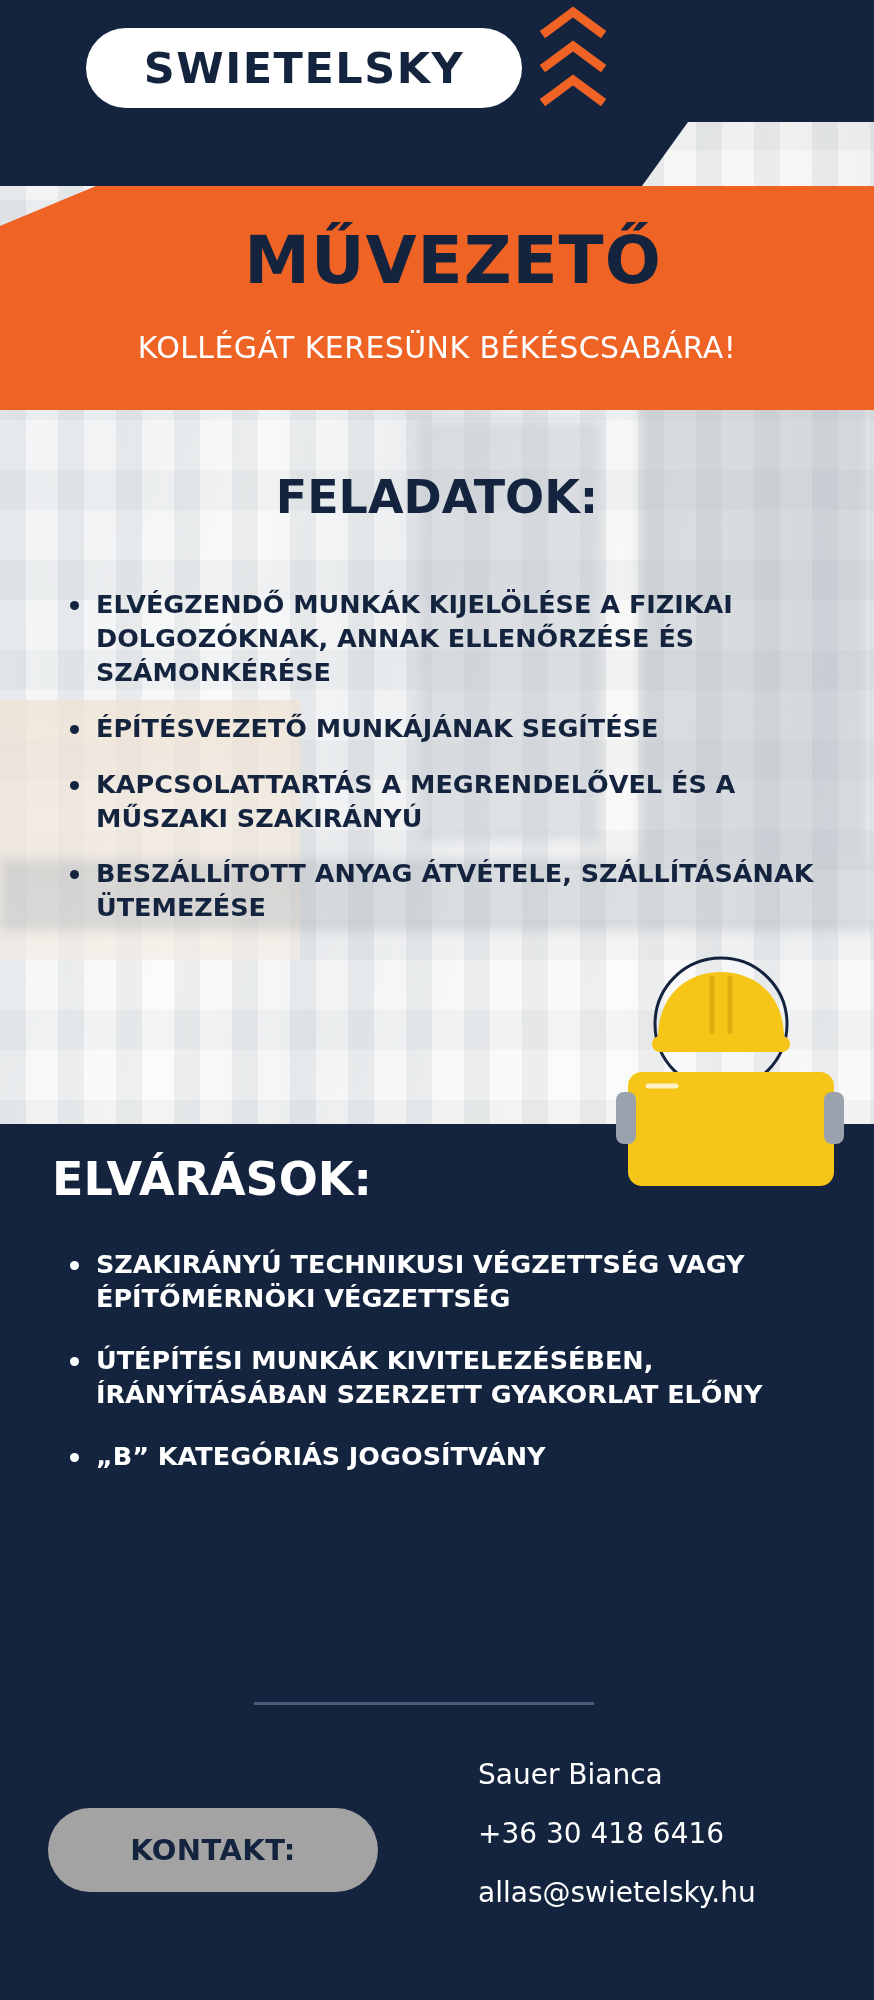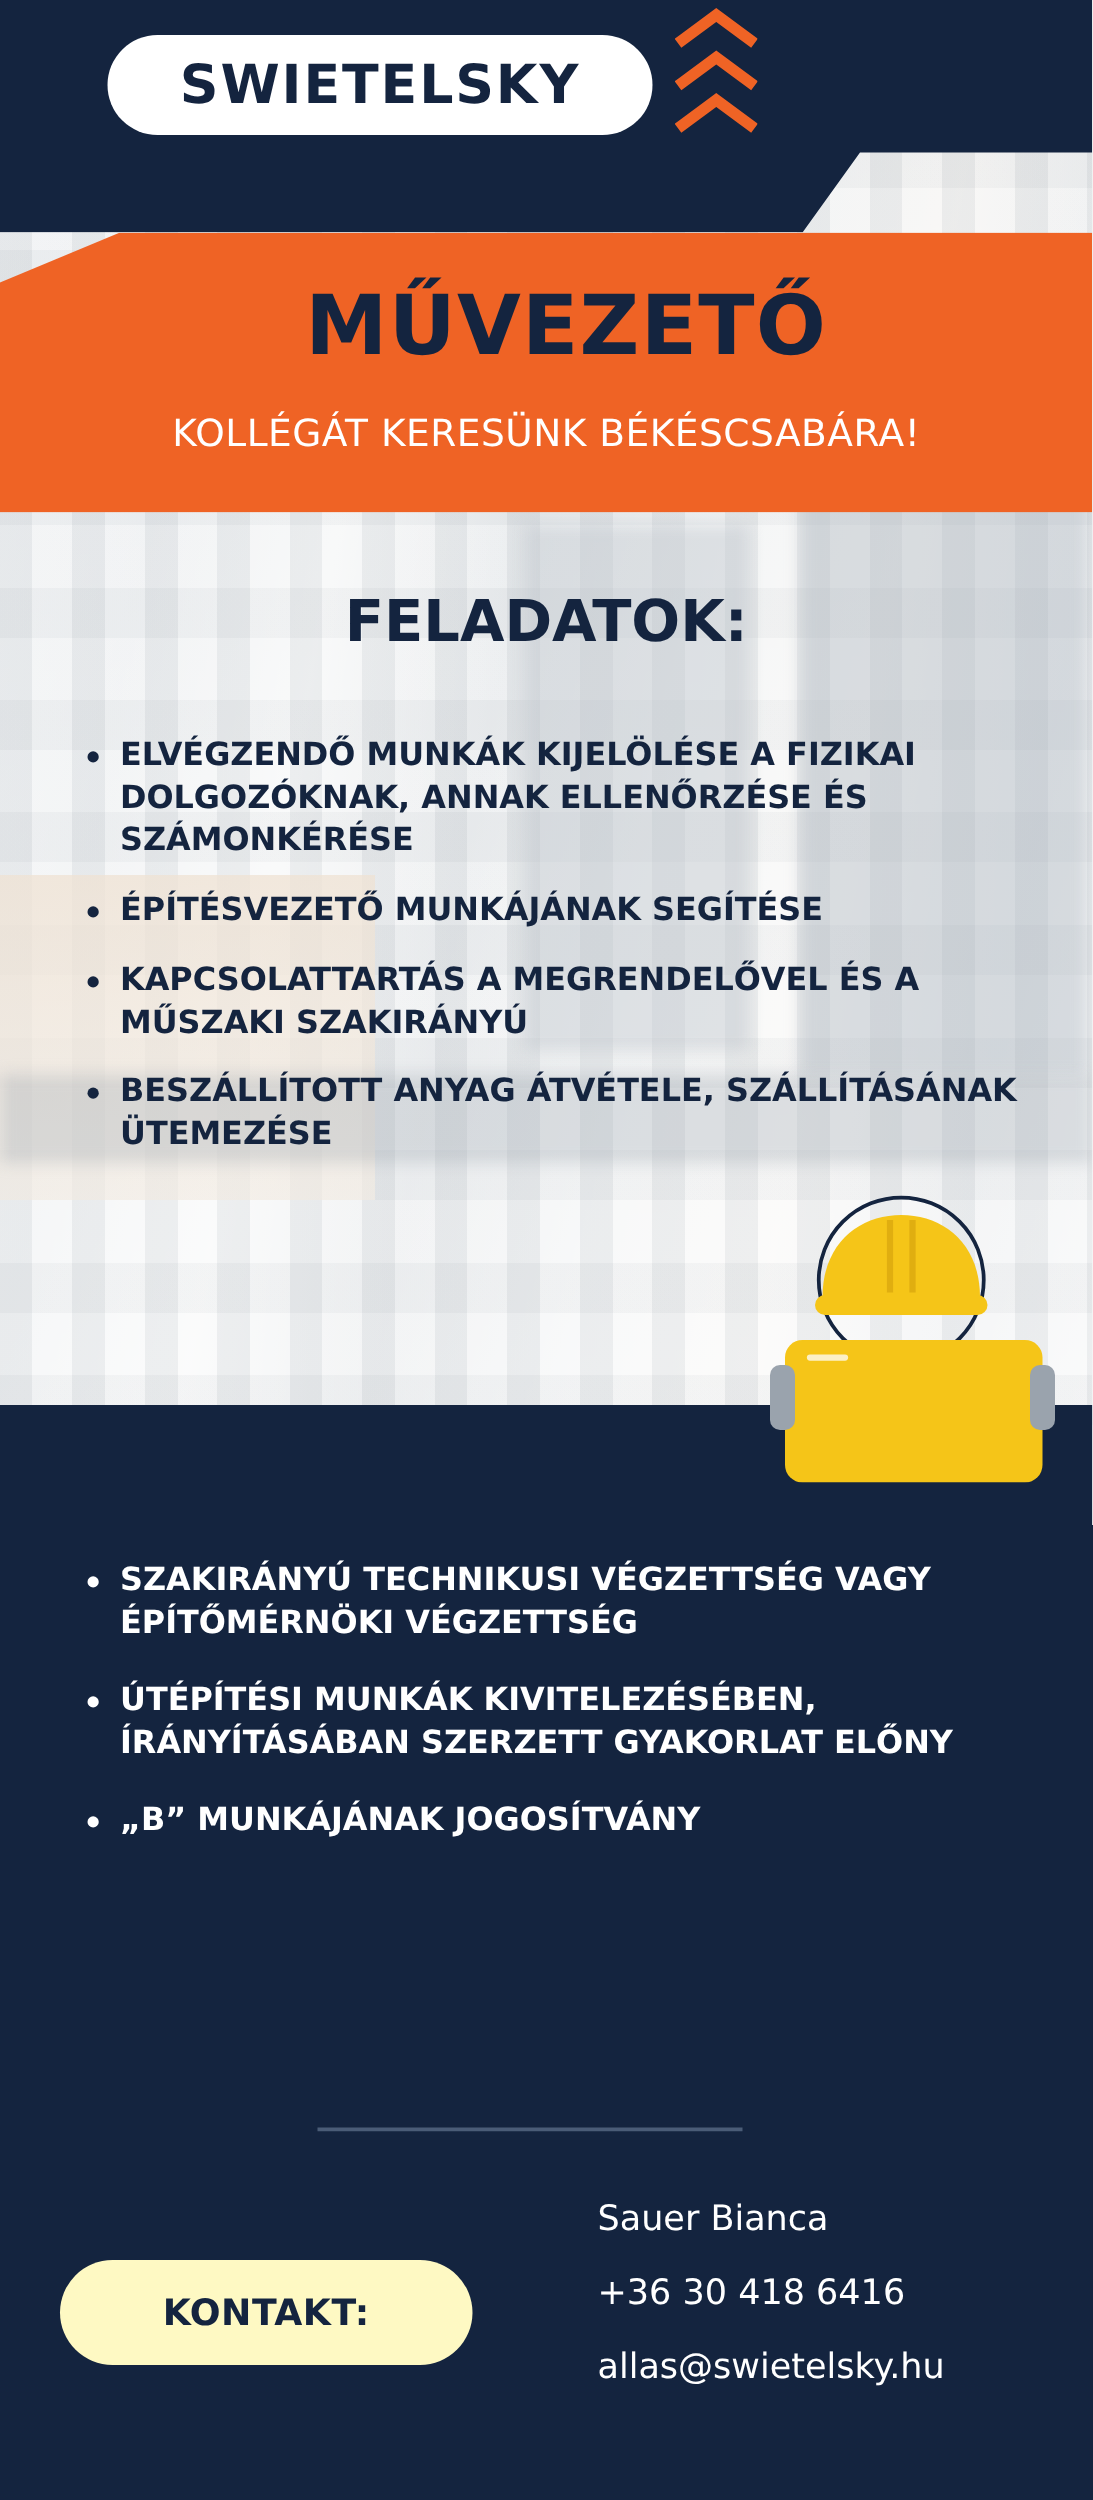--- a/index.html
+++ b/index.html
@@ -209,21 +209,21 @@
     background: #4a5c77;
     z-index: 7;
   }
 
   
   .kontakt-btn {
     position: absolute;
     left: 48px; top: 1808px;
     width: 330px; height: 84px;
     border-radius: 42px;
-    background: #fef9c3;
+    background: #a3a3a3;
     border: none;
     display: flex;
     align-items: center;
     justify-content: center;
     font-family: "DejaVu Sans", sans-serif;
     font-weight: bold;
     font-size: 29px;
     color: #14243f;
     letter-spacing: 0.4px;
     z-index: 8;
@@ -289,24 +289,25 @@
       <path d="M50 92 C50 48, 80 26, 113 26 C146 26, 176 48, 176 92 Z" fill="#f5c518"></path>
       <rect x="44" y="90" width="138" height="16" rx="8" fill="#f5c518"></rect>
       <path d="M104 30 L104 88 M122 30 L122 88" stroke="#e0ae10" stroke-width="5"></path>
       <path d="M34 126 h178 a14 14 0 0 1 14 14 v86 a14 14 0 0 1 -14 14 h-178 a14 14 0 0 1 -14 -14 v-86 a14 14 0 0 1 14 -14 z" fill="#f5c518"></path>
       <rect x="8" y="146" width="20" height="52" rx="8" fill="#9aa3ad"></rect>
       <rect x="216" y="146" width="20" height="52" rx="8" fill="#9aa3ad"></rect>
       <path d="M40 140 h28" stroke="#ffffff" stroke-width="5" stroke-linecap="round" opacity="0.75"></path>
     </svg>
   </div>
 
+  <div class="req-heading">ELVÁRÁSOK:</div>
   <ul class="req-list">
     <li>SZAKIRÁNYÚ TECHNIKUSI VÉGZETTSÉG VAGY ÉPÍTŐMÉRNÖKI VÉGZETTSÉG</li>
     <li>ÚTÉPÍTÉSI MUNKÁK KIVITELEZÉSÉBEN, ÍRÁNYÍTÁSÁBAN SZERZETT GYAKORLAT ELŐNY</li>
-    <li>„B” MUNKÁJÁNAK JOGOSÍTVÁNY</li>
+    <li>„B” KATEGÓRIÁS JOGOSÍTVÁNY</li>
   </ul>
 
   <div class="divider"></div>
 
   <button class="kontakt-btn">KONTAKT:</button>
 
   <div class="contact-block">
     <div>Sauer Bianca</div>
     <div>+36 30 418 6416</div>
     <div>allas@swietelsky.hu</div>

